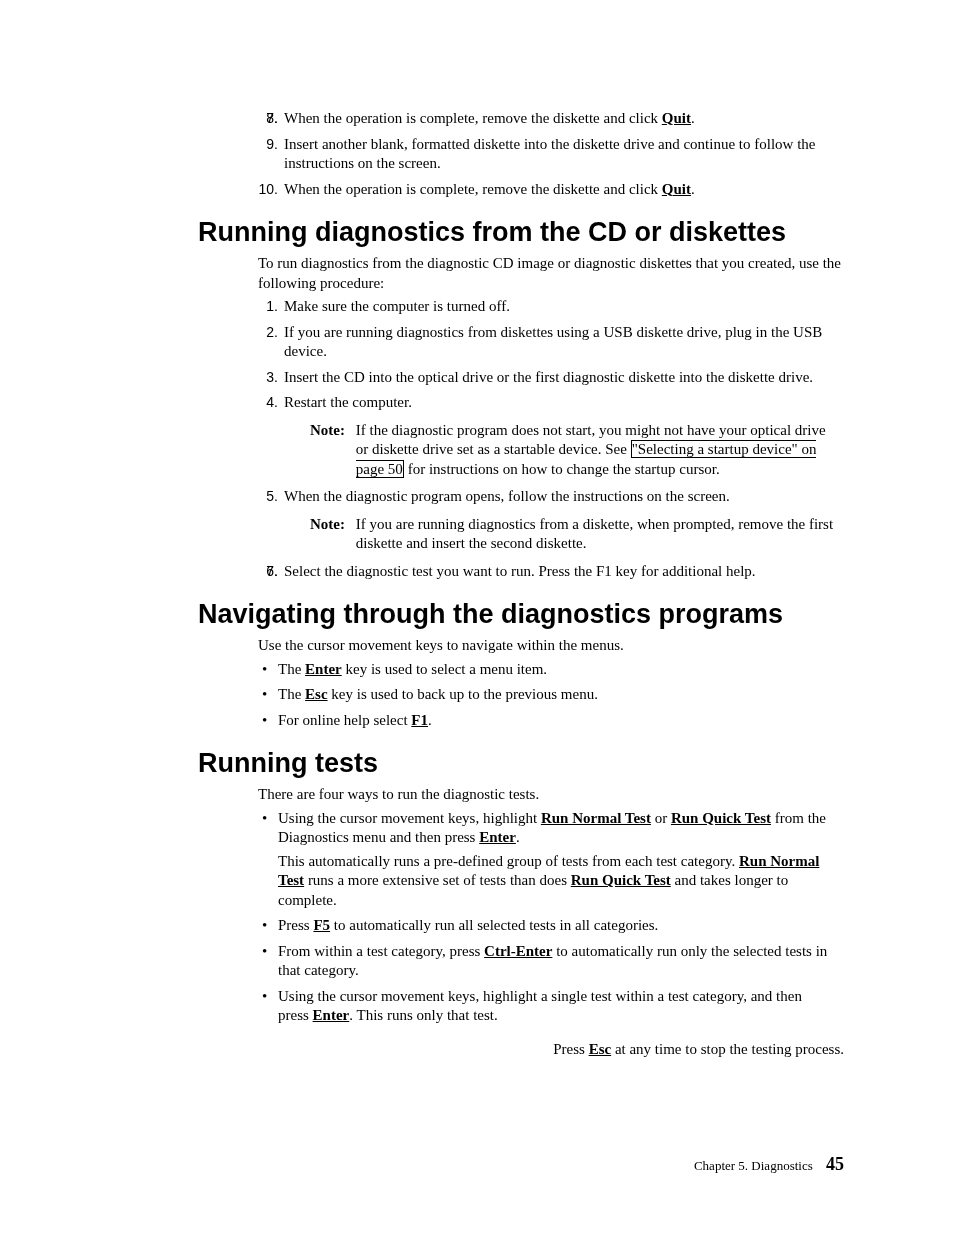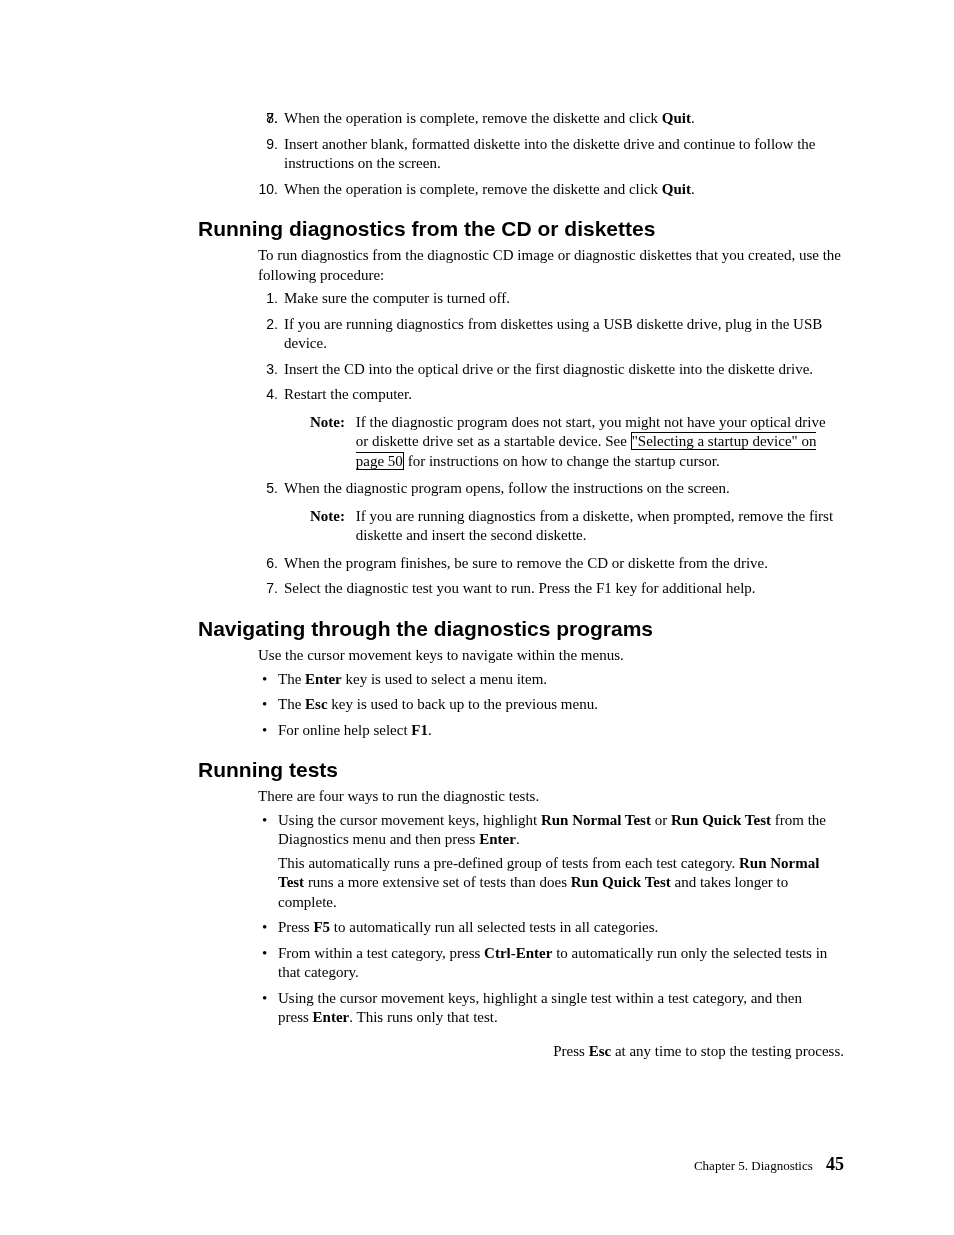--- a/index.html
+++ b/index.html
@@ -15,21 +15,21 @@
   }
   .page {
     padding: 103px 110px 70px 198px;
     box-sizing: border-box;
     font-size: 15px;
     line-height: 1.3;
   }
   h2 {
     font-family: Arial, Helvetica, sans-serif;
     font-weight: bold;
-    font-size: 21px;
+    font-size: 27px;
     margin: 16px 0 4px 0;
     color: #000;
   }
   .intro {
     margin: 4px 0 4px 60px;
   }
   ol {
     list-style: none;
     padding: 0;
     margin: 0 0 0 60px;
@@ -86,21 +86,21 @@
   }
   .footer .pnum {
     font-weight: bold;
     font-size: 18px;
     margin-left: 10px;
   }
   .link {
     border: 1px solid #000;
     padding: 0 0.1px;
   }
-  b { font-weight: bold; }
+  b { font-weight: bold; text-decoration: underline; }
   .subpara {
     margin: 4px 0 4px 0;
   }
   .closing {
     margin: 14px 0 0 60px;
     text-align: right;
   }
 </style>
 </head>
 <body>
@@ -142,21 +142,21 @@
       </div>
     </li>
     <li>
       <span class="num">5.</span>
       <span>When the diagnostic program opens, follow the instructions on the screen.</span>
       <div class="note">
         <span class="nlabel">Note:</span>
         <span class="ntext">If you are running diagnostics from a diskette, when prompted, remove the first diskette and insert the second diskette.</span>
       </div>
     </li>
-    <li><span class="num">6.</span><span>When the program finishes, be sure to remove the CD or diskette from the drive.</span></li>
+    <li><span class="num">6.</span></li>
     <li><span class="num">7.</span><span>Select the diagnostic test you want to run. Press the F1 key for additional help.</span></li>
   </ol>
 
   <h2>Navigating through the diagnostics programs</h2>
   <p class="intro">Use the cursor movement keys to navigate within the menus.</p>
   <ul>
     <li><span>The </span><b>Enter</b><span> key is used to select a menu item.</span></li>
     <li><span>The </span><b>Esc</b><span> key is used to back up to the previous menu.</span></li>
     <li><span>For online help select </span><b>F1</b><span>.</span></li>
   </ul>

